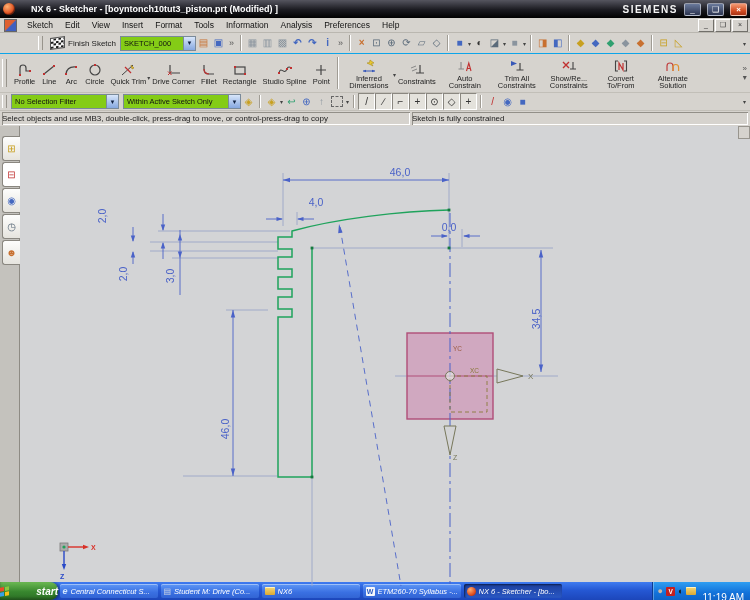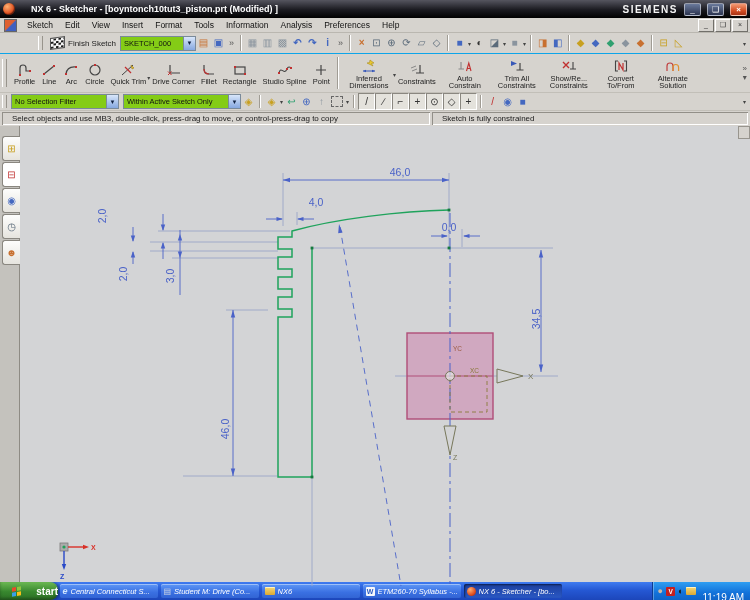--- a/index.html
+++ b/index.html
@@ -39,34 +39,34 @@
   .dashbox{width:10px;height:9px;border:1px dashed #666;flex:none;margin:0 2px;}
   
   .t2btn{display:flex;flex-direction:column;align-items:center;justify-content:flex-start;padding:2px 3px 0;position:relative;flex:none;}
   .t2icon{height:15px;display:flex;align-items:center;justify-content:center;}
   .t2label{font-size:7.5px;line-height:7.5px;color:#222;text-align:center;max-width:46px;margin-top:1px;}
   .t2caret{position:absolute;right:-1px;top:14px;font-size:6px;color:#444;}
   .sep2{width:1px;height:86%;background:#a09c94;border-right:1px solid #fff;margin:0 4px;flex:none;}
   .ovfcol{display:flex;flex-direction:column;align-items:center;margin-left:auto;margin-right:3px;font-size:8px;color:#555;line-height:9px;}
   
   .promptbar{height:13px;flex:none;display:flex;background:#d6d3ce;padding:1px 2px;gap:2px;}
-  .pcell{box-shadow:inset 1px 1px 0 #928f88, inset -1px -1px 0 #fff;font-size:8px;color:#1a1a1a;font-weight:500;display:flex;align-items:center;padding:0 10px;white-space:nowrap;overflow:hidden;}
+  .pcell{box-shadow:inset 1px 1px 0 #928f88, inset -1px -1px 0 #fff;font-size:8px;color:#1a1a1a;font-weight:500;display:flex;align-items:center;padding:0 0;white-space:nowrap;overflow:hidden;}
   .pleft{width:408px;flex:none;}
   .pright{flex:1;}
   
   .workspace{flex:1;display:flex;position:relative;background:#d3d4d6;min-height:0;}
   .resbar{width:20px;flex:none;background:#c4c2bd;border-right:1px solid #8e8b84;padding-top:9px;box-sizing:border-box;}
   .rtab{width:17px;height:23px;margin:1px 0 1px 2px;background:linear-gradient(#fdfdfc,#e6e4de);border:1px solid #8a8780;border-right:none;border-radius:3px 0 0 3px;display:flex;align-items:center;justify-content:center;font-size:10px;line-height:1;}
   .rtab.active{background:#fff;}
   .canvas{flex:1;position:relative;min-width:0;}
   .canvas svg{position:absolute;left:0;top:0;}
   .scrollstub{position:absolute;top:0;right:0;width:12px;height:13px;background:#d6d3ce;border:1px solid #98958e;box-sizing:border-box;}
   
   .taskbar{height:18px;flex:none;background:linear-gradient(#3f7cf0,#2558d4 45%,#1c46ba);display:flex;align-items:center;}
-  .startbtn{height:18px;width:58px;flex:none;background:linear-gradient(#6cb953,#37862e 55%,#2d7226);border-radius:0 8px 8px 0;color:#fff;font-weight:bold;font-size:10px;display:flex;align-items:center;justify-content:flex-end;gap:15px;box-shadow:inset 0 -2px 3px rgba(0,0,0,.3), 2px 0 3px rgba(0,0,0,.35);}
+  .startbtn{height:18px;width:58px;flex:none;background:linear-gradient(#6cb953,#37862e 55%,#2d7226);border-radius:0 8px 8px 0;color:#fff;font-style:italic;font-weight:bold;font-size:10px;display:flex;align-items:center;justify-content:space-between;gap:15px;box-shadow:inset 0 -2px 3px rgba(0,0,0,.3), 2px 0 3px rgba(0,0,0,.35);}
   .sflag{width:9px;height:9px;display:grid;grid-template-columns:4px 4px;grid-template-rows:4px 4px;gap:1px;transform:skewY(-8deg);}
   .sflag i{display:block;}
   .sflag i:nth-child(1){background:#e84a2a}.sflag i:nth-child(2){background:#8cc63f}
   .sflag i:nth-child(3){background:#38a0e8}.sflag i:nth-child(4){background:#f8c018}
   .taskbtn{width:92px;height:14px;margin:0 1.5px;flex:none;background:linear-gradient(#5e97f6,#3a70e2 60%,#3264d4);border-radius:2px;color:#fff;font-size:7.5px;display:flex;align-items:center;gap:3px;padding:0 3px;overflow:hidden;white-space:nowrap;box-shadow:inset 0 1px 0 rgba(255,255,255,.4);}
   .taskbtn.active{background:linear-gradient(#1c3f9e,#2a58c4);box-shadow:inset 1px 1px 2px rgba(0,0,0,.55);text-align:center;}
   .tico{flex:none;display:inline-flex;align-items:center;justify-content:center;}
   .tico.ie{font-size:9px;font-weight:bold;font-style:italic;color:#cfe4ff;}
   .tico.drv{font-size:8px;color:#d8dde4;}
   .tico.folderico,.trayfolder{width:10px;height:8px;background:linear-gradient(#f4d878,#dca832);border-radius:1px;box-shadow:inset 0 1px 0 #fff4c0;}

